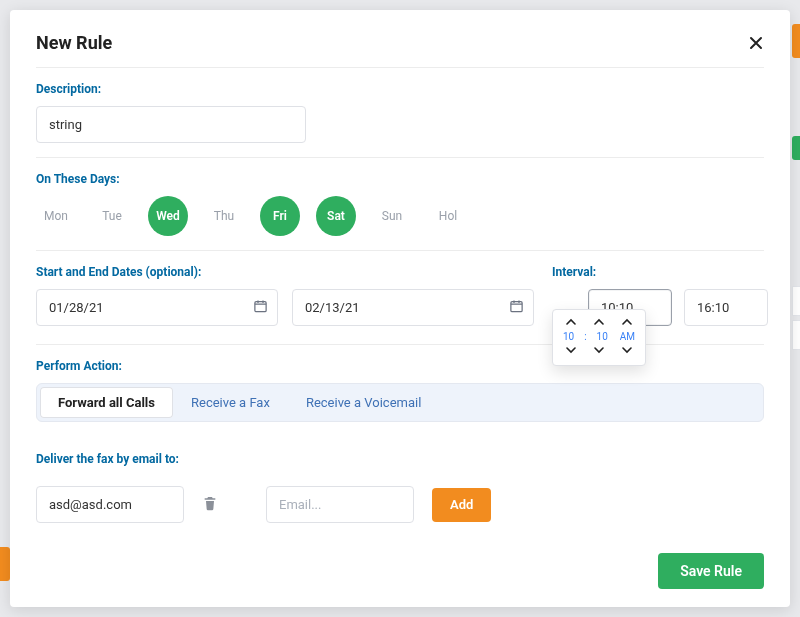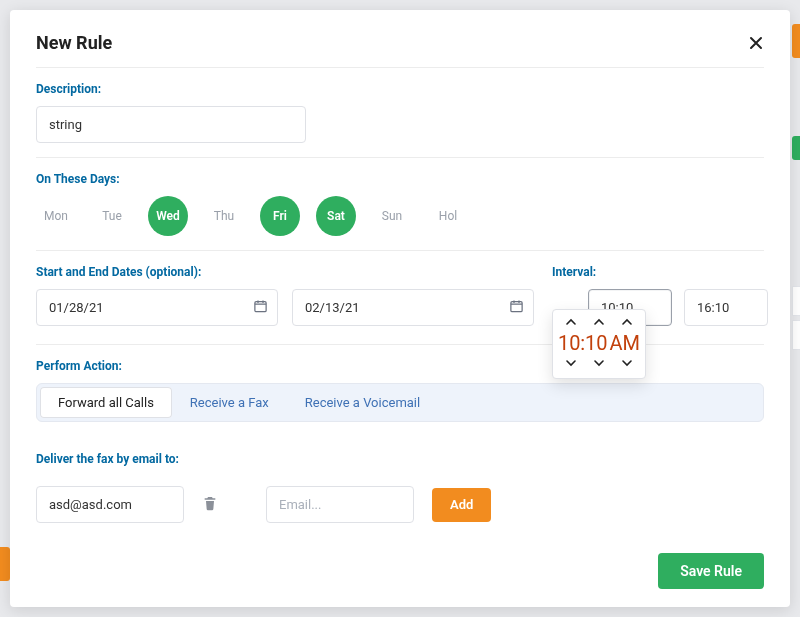--- a/index.html
+++ b/index.html
@@ -40,29 +40,29 @@
   .cal-icon { position:absolute; right:10px; top:50%; transform:translateY(-50%); color:#6b7280; pointer-events:none;}
   .interval-col { margin-left:auto; position:relative;}
   .interval-inputs { display:flex; gap:12px;margin-left:36px;}
   .interval-inputs .input{ width:84px;}
   .time-picker {
     position:absolute; top:44px; left:0; width:94px; background:#fff; border:1px solid #dfe1e6;
     border-radius:4px; box-shadow:0 6px 16px rgba(0,0,0,.12); padding:4px 4px 6px 4px; z-index:5;
   }
   .tp-row { display:flex; justify-content:space-around; align-items:center;}
   .tp-row.arrows span{ cursor:pointer; color:#2b2f36; font-size:11px; padding:2px 6px;}
-  .tp-row.values span{ font-size:20px; color:#c2410c; }
+  .tp-row.values span{ font-size:10px; color:#3b82f6; }
   .tp-row.values .colon{margin:0 -2px;}
   .seg-group {
     display:inline-flex; background:#eef3fb; border:1px solid #e4e8f0; border-radius:6px; padding:3px;
   }
   .seg {
     padding:8px 18px; font-size:13px; color:#3f71b5; border-radius:4px; cursor:pointer;
   }
-  .seg.active { background:#fff; color:#222; font-weight:400; box-shadow:0 0 0 1px #dfe1e6 inset;}
+  .seg.active { background:#fff; color:#222; font-weight:700; box-shadow:0 0 0 1px #dfe1e6 inset;}
   .deliver-row { display:flex; align-items:center; gap:18px; margin-top:10px;}
   .deliver-row .input{ width:148px;}
   .trash { color:#8b9099; cursor:pointer;}
   .btn {
     height:34px; border:none; border-radius:4px; padding:4px 18px; font-size:13px; font-weight:600;
     cursor:pointer; color:#fff;
   }
   .btn-orange { background:#f28c1f; }
   .btn-green  { background:#2fae5f; padding:0 22px; height:36px; font-size:14px;}
   .footer { margin-top:auto; display:flex; justify-content:flex-end; }

